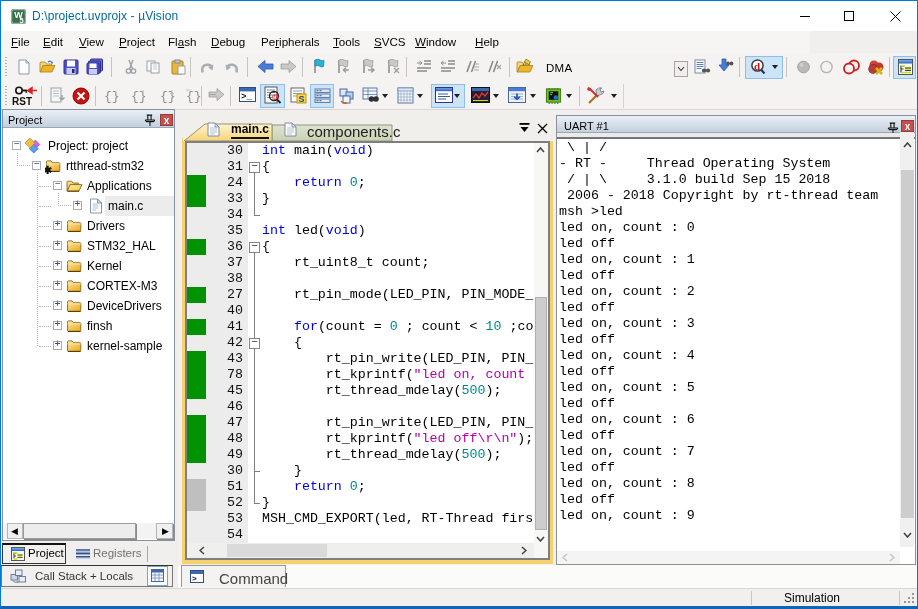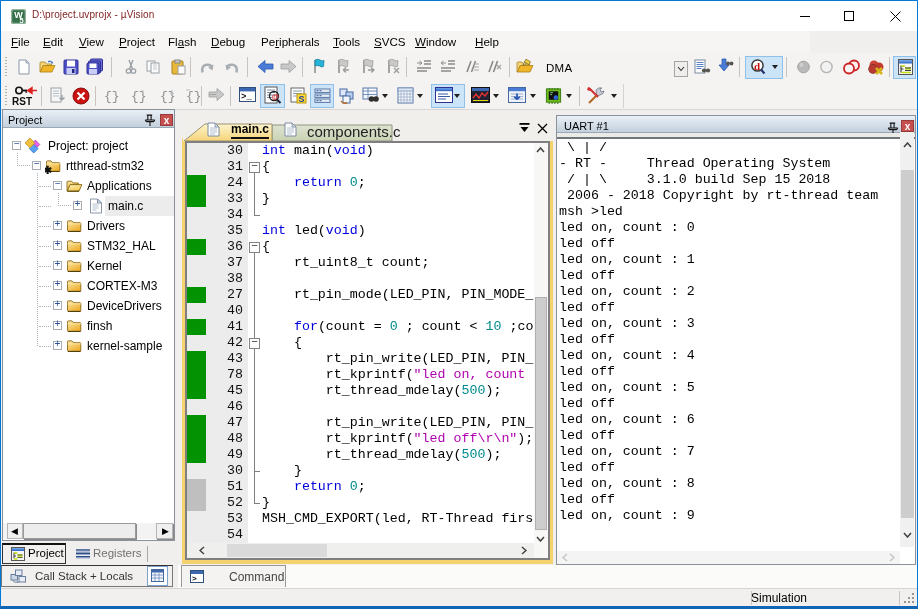--- a/index.html
+++ b/index.html
@@ -3,21 +3,21 @@
 <meta charset="utf-8">
 <style>
 * { margin:0; padding:0; box-sizing:border-box; }
 html,body { width:918px; height:609px; overflow:hidden; }
 body { font-family:"Liberation Sans", sans-serif; background:#f0efed; position:relative; }
 #win { position:absolute; left:0; top:0; width:918px; height:609px;
   border-left:1px solid #0078d7; border-right:1px solid #0078d7; border-top:1px solid #0078d7; }
 #botborder { position:absolute; left:0; bottom:0; width:918px; height:3px; background:#1066b4; z-index:50; }
 
 #title { position:absolute; left:1px; top:1px; width:916px; height:30px; background:#ffffff; }
-#title .txt { position:absolute; left:31px; top:7.5px; font-size:10px; color:#7f1d1d; letter-spacing:0.1px; }
+#title .txt { position:absolute; left:31px; top:7.5px; font-size:12px; color:#0369a1; letter-spacing:0.1px; }
 #ticon { position:absolute; left:10px; top:8px; width:15px; height:15px; }
 .cap { position:absolute; color:#000; }
 
 #menu { position:absolute; left:1px; top:31px; width:809px; height:22px; background:#f6f5f4; font-size:11.6px; color:#000; }
 #menu span.mi { position:absolute; top:4px; }
 #menu u { text-decoration:underline; }
 
 #tb1 { position:absolute; left:1px; top:53px; width:916px; height:29px; background:#f4f3f1; }
 #tb2 { position:absolute; left:1px; top:82px; width:916px; height:28px; background:#f4f3f1; border-bottom:1px solid #d9d6d2; }
 .tsep { position:absolute; top:4px; width:1px; height:20px; background:#c8c5c0; }
@@ -775,26 +775,26 @@
       <rect x="0.5" y="0.5" width="12" height="12" fill="#f4f7fb" stroke="#4668a0"></rect>
       <rect x="1" y="1" width="11" height="2.5" fill="#4067a8"></rect>
       <path d="M1 6 h11 M1 9 h11 M4 4 v8 M8 4 v8" stroke="#7090c0" stroke-width="0.8"></path>
     </svg>
 <div style="position:absolute;left:180px;top:0px;width:105px;height:22px;background:#f4f3f1;border:1px solid #999;border-bottom:none"></div>
 <svg style="position:absolute;left:189px;top:5px" width="14" height="13" viewBox="0 0 14 13">
       <rect x="0.5" y="0.5" width="13" height="12" fill="#fff" stroke="#30507c"></rect>
       <rect x="1" y="1" width="12" height="3" fill="#3b68b0"></rect>
       <text x="2" y="10.5" font-size="8" font-weight="bold" fill="#111" font-family="Liberation Mono">&gt;</text>
     </svg>
-<span style="position:absolute;left:228px;top:5px;font-size:12px;color:#444">Command</span>
+<span style="position:absolute;left:218px;top:5px;font-size:15px;color:#444">Command</span>
 </div>
 
 <div id="status">
   <div style="position:absolute;left:750px;top:2px;width:1px;height:14px;background:#c9c6c1"></div>
-  <span style="position:absolute;left:750px;top:2px">Simulation</span>
+  <span style="position:absolute;left:783px;top:2px">Simulation</span>
   <div style="position:absolute;left:898px;top:2px;width:1px;height:14px;background:#c9c6c1"></div>
   <svg style="position:absolute;left:903px;top:4px" width="11" height="11" viewBox="0 0 11 11">
       <g fill="#9a958e">
         <rect x="8" y="0" width="2" height="2"></rect>
         <rect x="8" y="4" width="2" height="2"></rect>
         <rect x="8" y="8" width="2" height="2"></rect>
         <rect x="4" y="4" width="2" height="2"></rect>
         <rect x="4" y="8" width="2" height="2"></rect>
         <rect x="0" y="8" width="2" height="2"></rect>
       </g>

